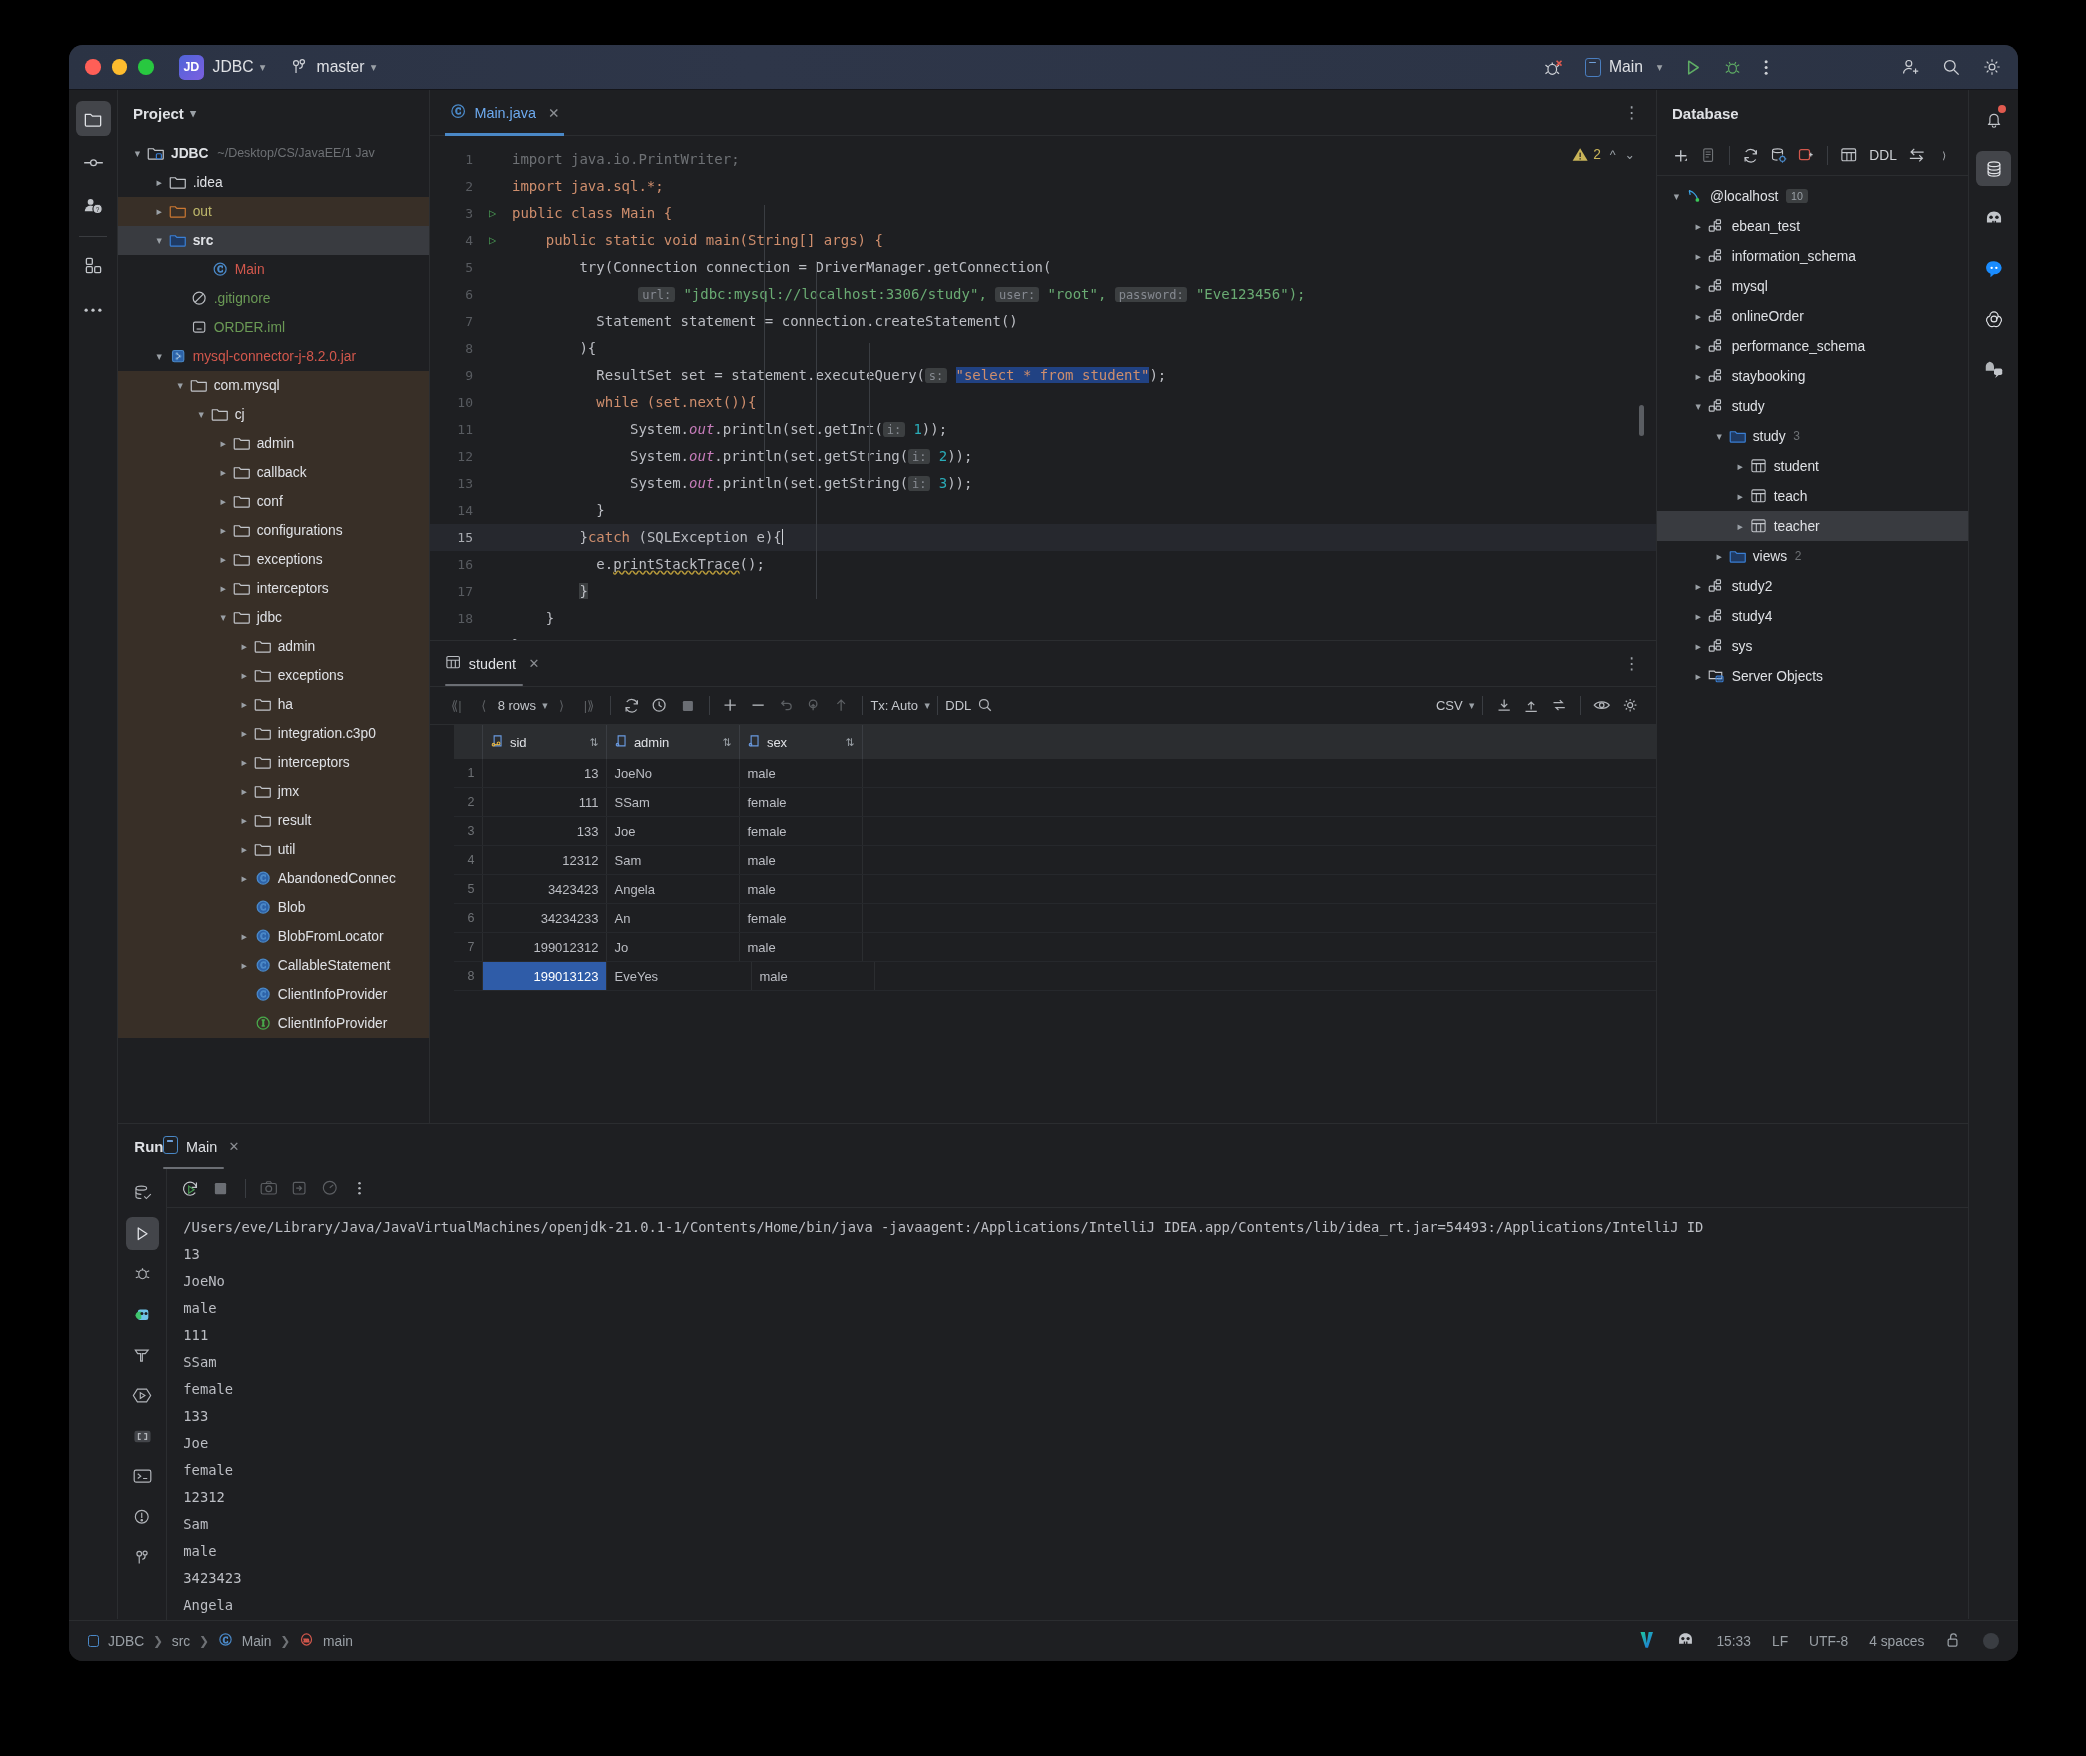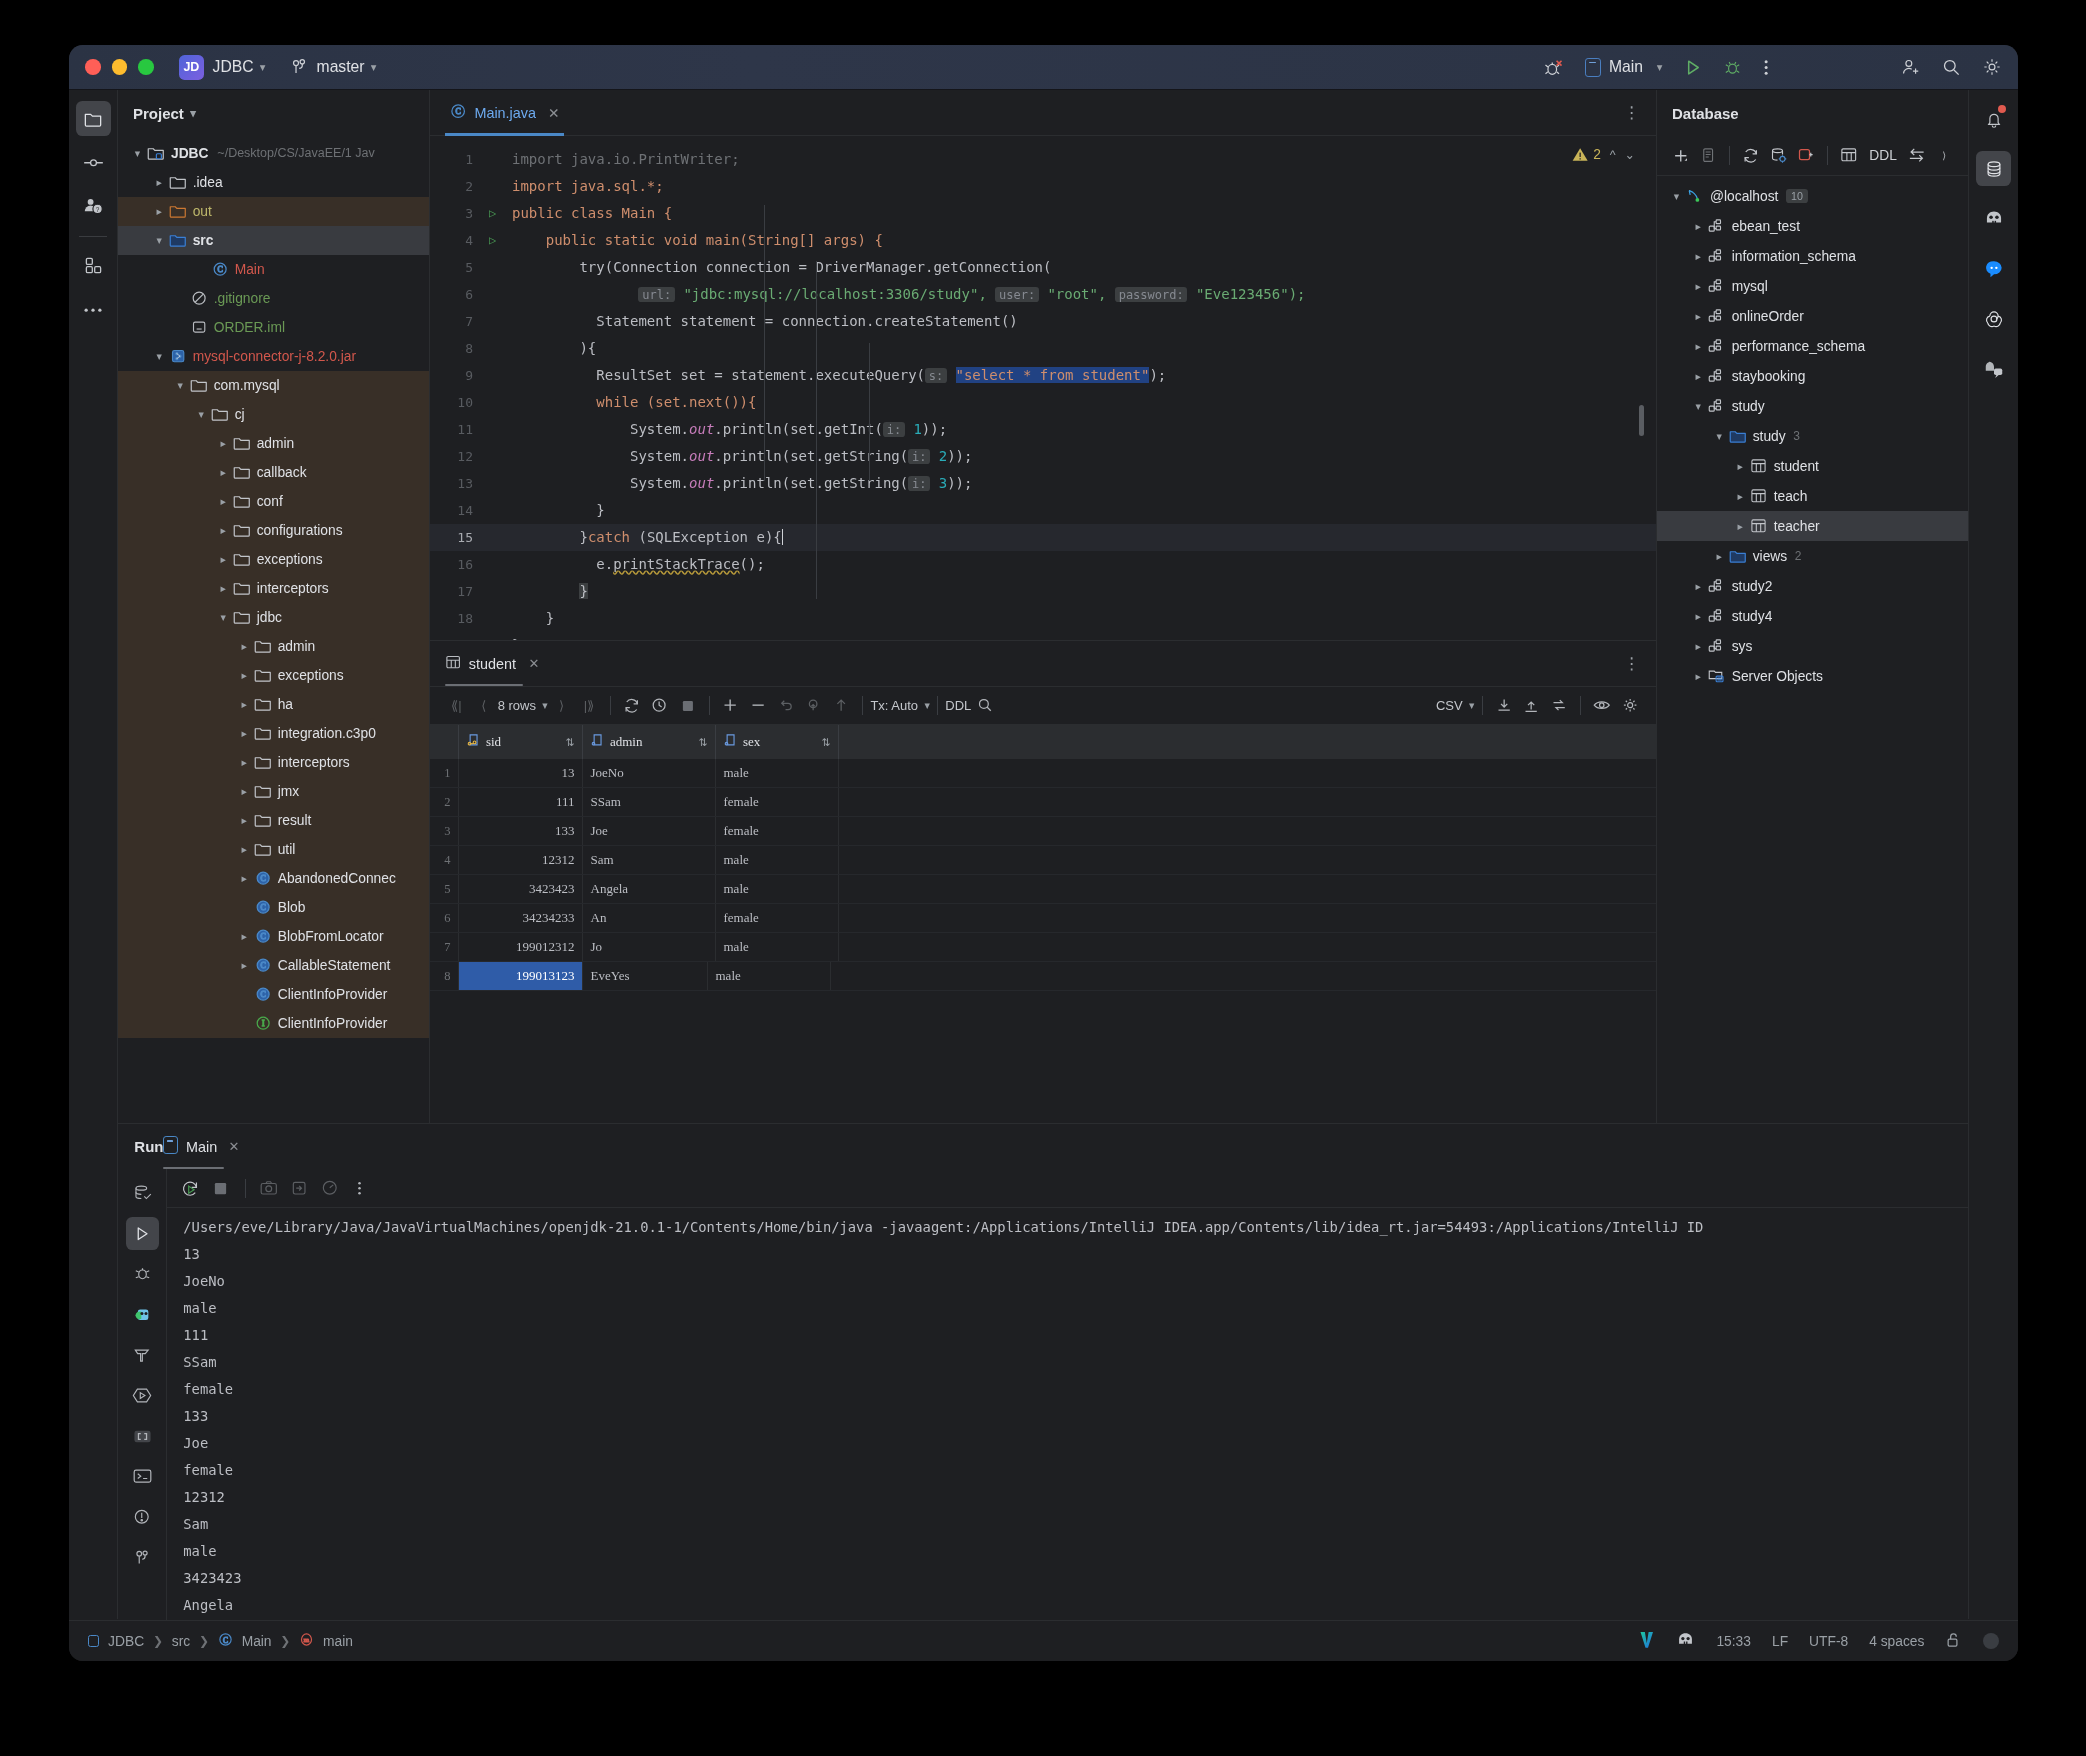--- a/index.html
+++ b/index.html
@@ -166,21 +166,21 @@
   .tb-ic { width: 27.6px; height:27.6px; display:flex; align-items:center; justify-content:center; color:#b2b5ba;}
   .tb-ic.dis { color:#5c5f63; }
   .tb-div { width:0.6px; height:19px; background:#3a3d42; margin: 0 7.5px; }
   .rows-label { font-size:13px; color:#c4c7cc; display:flex; align-items:center; gap:6.3px;}
   .res-right { margin-left:auto; display:flex; align-items:center; }
   .wherebar {
     height: 36px; display: flex; align-items: center; padding-left: 12.5px;
     color: #8a8d92; font-size: 12.5px; letter-spacing:0.3px;
     border-bottom: 0.6px solid #2b2d30; font-family:"DejaVu Sans Mono", monospace;
   }
-  .grid { font-family: Liberation Serif, serif; font-size: 13px; }
+  .grid { font-family: Liberation Sans, sans-serif; font-size: 13px; margin-left: 24px; }
   .ghead { display:flex; height: 34px; background:#2b2d30; align-items:stretch; }
   .gh {
     display:flex; align-items:center; gap:5.6px; padding: 0 7.5px;
     color:#dfe1e5; border-right:0.6px solid #3a3d42; font-size:13px;
   }
   .gh .sortic { margin-left:auto; color:#9aa0a6; font-size:10.7px;}
   .grow { display:flex; height: 29px; align-items:stretch; border-bottom:0.6px solid #26282c; }
   .gc { display:flex; align-items:center; padding: 0 7.5px; color:#bcbec4; border-right:0.6px solid #2b2d30;}
   .gc.num { justify-content:flex-end; }
   .gc.rn { color:#6e7175; justify-content:flex-end; font-size:12.5px; border-right:0.6px solid #2b2d30;}
@@ -939,21 +939,21 @@
               </div>
               <div class="grow">
                 <div class="gc rn" style="width: 29px;">7</div>
                 <div class="gc num" style="width: 124px;">199012312</div>
                 <div class="gc" style="width: 133px;">Jo</div>
                 <div class="gc" style="width: 123px;">male</div>
               </div>
               <div class="grow">
                 <div class="gc rn" style="width: 29px;">8</div>
                 <div class="gc num selcell" style="width: 124px;">199013123</div>
-                <div class="gc" style="width: 125px;">EveYes</div>
+                <div class="gc" style="width: 145px;">EveYes</div>
                 <div class="gc" style="width: 123px;">male</div>
               </div>
             </div>
         </div>
       </div>
     </div>
 
     <div class="db-panel">
       <div class="panel-head">
         <span>Database</span>

